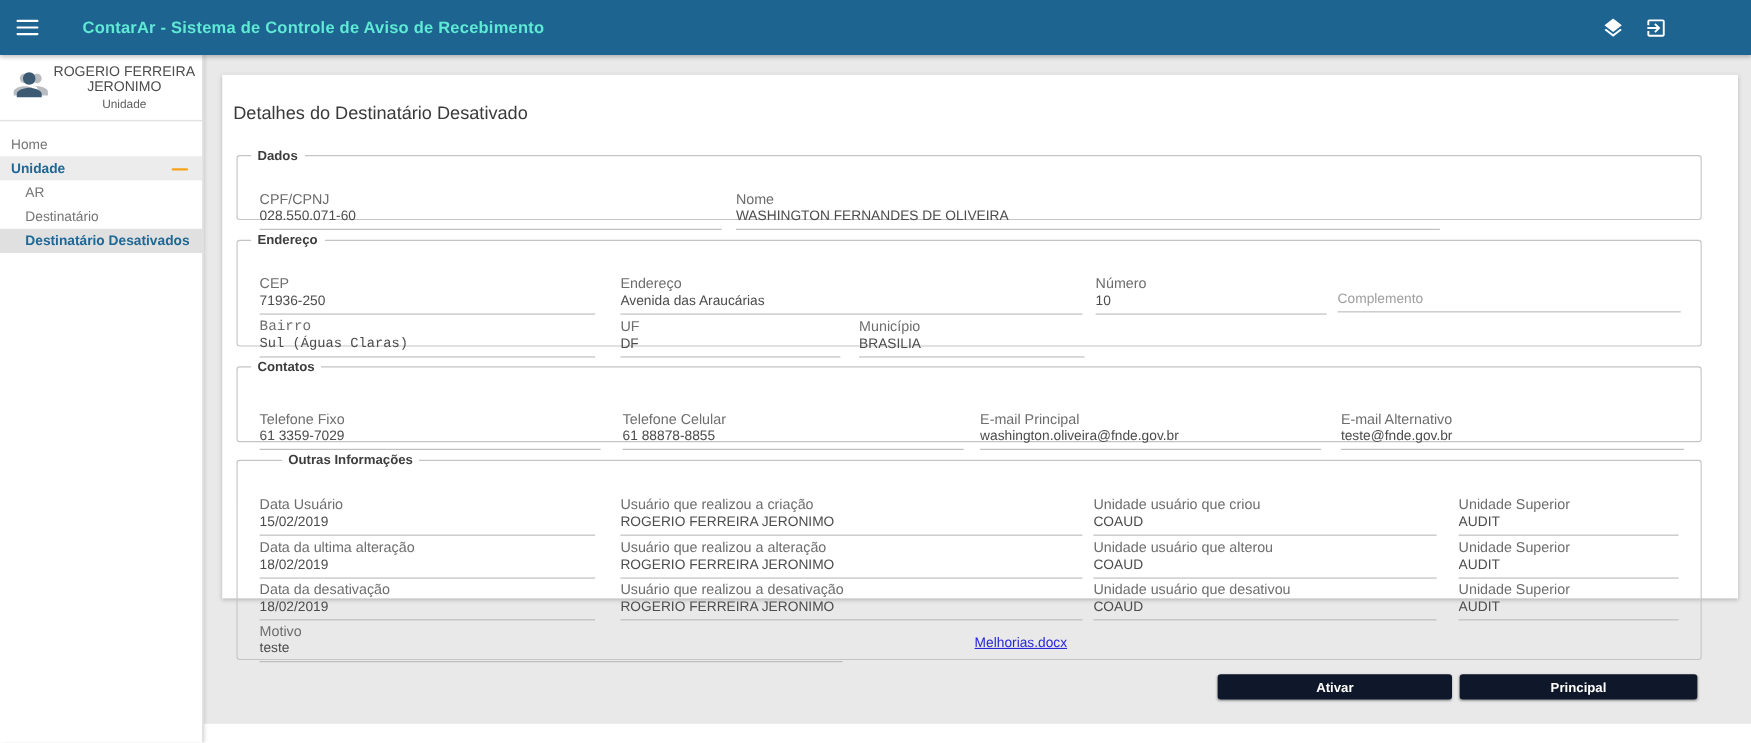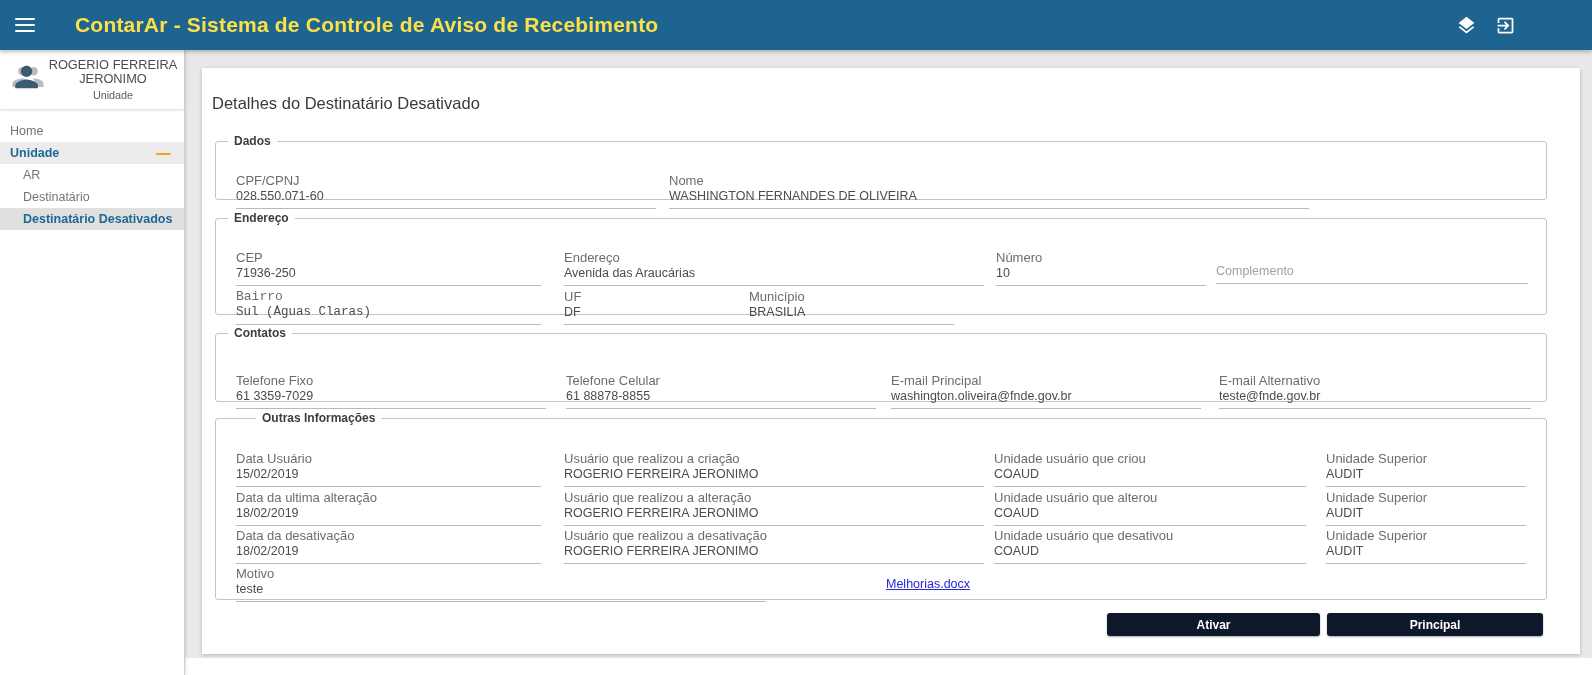--- a/index.html
+++ b/index.html
@@ -5,21 +5,21 @@
   * { margin:0; padding:0; box-sizing:border-box; }
   html,body { width:1592px; height:675px; background:#ffffff;
     font-family:"Liberation Sans","DejaVu Sans",sans-serif; overflow:hidden; }
 
   
   .topbar { height:50px; background:#1e6490; display:flex; align-items:center;
     box-shadow:0 2px 4px rgba(0,0,0,.25); position:relative; z-index:5; }
   .hamburger { margin-left:15px; width:20px; height:14px; display:flex; flex-direction:column;
     justify-content:space-between; cursor:pointer; }
   .hamburger span { display:block; height:2px; background:#fff; border-radius:1px; }
-  .app-title { color:#fde047; font-size:21px; font-weight:bold; margin-left:40px; letter-spacing:.2px; }
+  .app-title { color:#5eead4; font-size:15px; font-weight:bold; margin-left:40px; letter-spacing:.2px; }
   .topbar-right { margin-left:auto; display:flex; align-items:center; gap:18px; padding-right:76px; }
   .tb-icon { width:21px; height:21px; cursor:pointer; display:block; }
 
   
   .app-body { display:flex; height:625px; background:#fff; }
   .sidebar { width:185px; background:#fff; border-right:1px solid #cfcfcf;
     box-shadow:1px 0 3px rgba(0,0,0,.12); position:relative; z-index:4; }
   .main { flex:1; background:#e9e9e9; height:608px; position:relative; }
 
   
@@ -33,21 +33,21 @@
   .menu { padding-top:10px; }
   .menu-item { height:22px; display:flex; align-items:center; padding-left:10px;
     font-size:12.5px; color:#757575; cursor:pointer; position:relative; }
   .menu-item.sub { padding-left:23px; }
   .menu-item.expanded { background:#ececec; color:#1f6794; font-weight:bold; }
   .menu-item.selected { background:#e0e0e0; color:#1f6794; font-weight:bold; }
   .minus-dash { position:absolute; right:13px; top:50%; width:15px; height:2px;
     background:#f5a31a; border-radius:1px; }
 
   
-  .card { position:absolute; left:17px; top:18px; width:1378px; height:586px;
+  .card { position:absolute; left:17px; top:18px; width:1378px; height:476px;
     background:#fff; box-shadow:0 1px 4px rgba(0,0,0,.22); }
   .page-title { position:absolute; left:10px; top:26px; font-size:16.5px; color:#3a3a3a; }
 
   fieldset { position:absolute; border:1px solid #c4c4c4; border-radius:3px; }
   legend { font-size:12px; font-weight:bold; color:#3d3d3d; margin-left:12px; padding:0 6px; }
 
   .field { position:absolute; }
   .flabel { font-size:13px; color:#6d6d6d; line-height:13px; margin-bottom:2px; white-space:nowrap; }
   .fvalue { font-size:12.5px; color:#4c4c4c; line-height:15px; padding-bottom:4px;
     border-bottom:1px solid #b9b9b9; white-space:nowrap; overflow:hidden; }
@@ -149,21 +149,21 @@
           <div class="fvalue placeholder">Complemento</div>
         </div>
         <div class="field" style="left:20px; top:65px; width:305px;font-family:Liberation Mono, monospace;">
           <div class="flabel">Bairro</div>
           <div class="fvalue">Sul (Águas Claras)</div>
         </div>
         <div class="field" style="left:348px; top:65px; width:200px;">
           <div class="flabel">UF</div>
           <div class="fvalue">DF</div>
         </div>
-        <div class="field" style="left:533px; top:65px; width:205px;">
+        <div class="field" style="left:565px; top:65px; width:205px;">
           <div class="flabel">Município</div>
           <div class="fvalue">BRASILIA</div>
         </div>
       </fieldset>
 
       <fieldset style="left:13px; top:258px; width:1332px; height:76px;">
         <legend>Contatos</legend>
         <div class="field" style="left:20px; top:34px; width:310px;">
           <div class="flabel">Telefone Fixo</div>
           <div class="fvalue">61 3359-7029</div>

